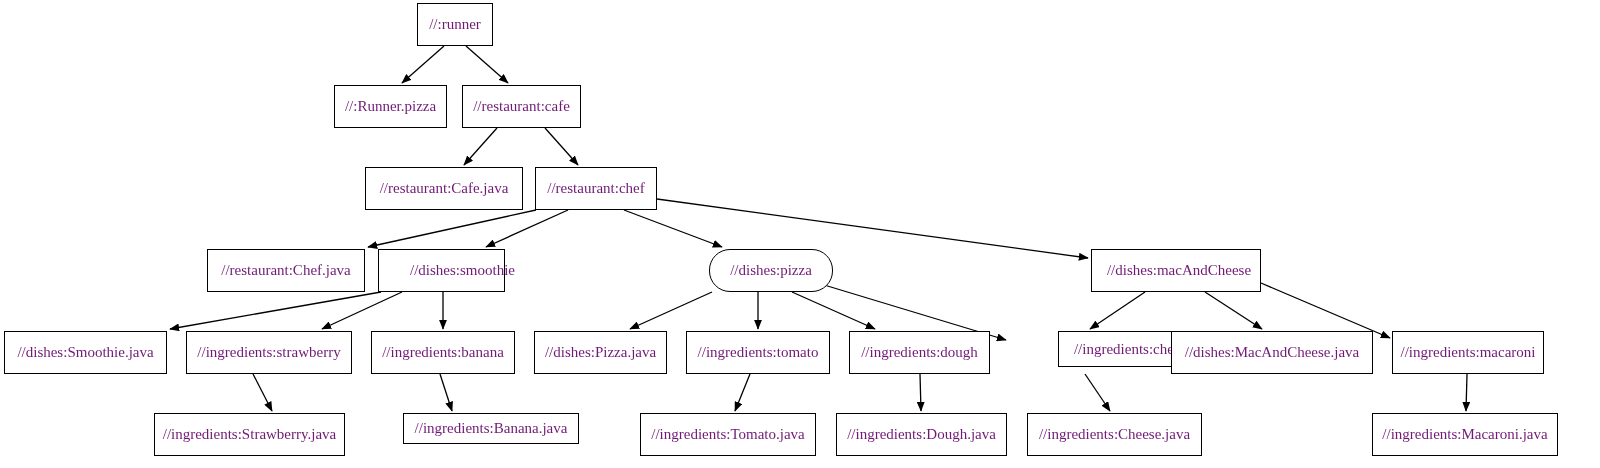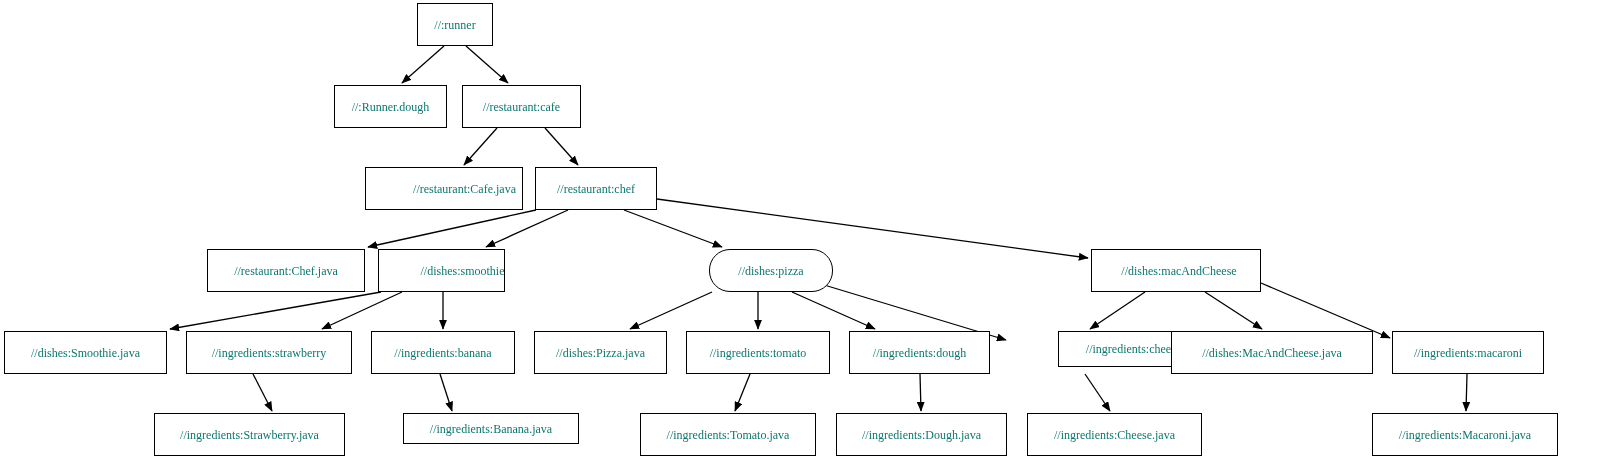--- a/index.html
+++ b/index.html
@@ -26,23 +26,23 @@
     pointer-events: none;
   }
   .node {
     position: absolute;
     box-sizing: border-box;
     border: 1px solid #000000;
     background: #ffffff;
     display: flex;
     align-items: center;
     justify-content: center;
-    font-size: 12px;
+    font-size: 15px;
     line-height: 1;
-    color: #0f766e;
+    color: #701a75;
     white-space: nowrap;
     z-index: 2;
   }
   .node-label {
     display: block;
     padding: 0 6px;
   }
 </style>
 </head>
 <body>
@@ -79,26 +79,26 @@
         <line x1="920" y1="374" x2="921" y2="411" stroke="#000000" stroke-width="1.3" marker-end="url(#arrowhead)"></line>
         <line x1="1085" y1="374" x2="1110" y2="411" stroke="#000000" stroke-width="1.3" marker-end="url(#arrowhead)"></line>
         <line x1="1467" y1="374" x2="1466" y2="411" stroke="#000000" stroke-width="1.3" marker-end="url(#arrowhead)"></line>
       </g>
   </svg>
   <div id="node-group">
       <div class="node" style="left: 417px; top: 3px; width: 76px; height: 43px; border-color: rgb(0, 0, 0); background: rgb(255, 255, 255);">
         <span class="node-label">//:runner</span>
       </div>
       <div class="node" style="left: 334px; top: 85px; width: 113px; height: 43px; border-color: rgb(0, 0, 0); background: rgb(255, 255, 255);">
-        <span class="node-label">//:Runner.dough</span>
+        <span class="node-label">//:Runner.pizza</span>
       </div>
       <div class="node" style="left: 462px; top: 85px; width: 119px; height: 43px; border-color: rgb(0, 0, 0); background: rgb(255, 255, 255);">
         <span class="node-label">//restaurant:cafe</span>
       </div>
-      <div class="node" style="left: 365px; top: 167px; width: 158px; height: 43px; border-color: rgb(0, 0, 0); background: rgb(255, 255, 255); justify-content: flex-end;">
+      <div class="node" style="left: 365px; top: 167px; width: 158px; height: 43px; border-color: rgb(0, 0, 0); background: rgb(255, 255, 255);">
         <span class="node-label">//restaurant:Cafe.java</span>
       </div>
       <div class="node" style="left: 535px; top: 167px; width: 122px; height: 43px; border-color: rgb(0, 0, 0); background: rgb(255, 255, 255);">
         <span class="node-label">//restaurant:chef</span>
       </div>
       <div class="node" style="left: 207px; top: 249px; width: 158px; height: 43px; border-color: rgb(0, 0, 0); background: rgb(255, 255, 255);">
         <span class="node-label">//restaurant:Chef.java</span>
       </div>
       <div class="node" style="left: 378px; top: 249px; width: 127px; height: 43px; border-color: rgb(0, 0, 0); background: rgb(255, 255, 255); padding-left: 42px;">
         <span class="node-label">//dishes:smoothie</span>

